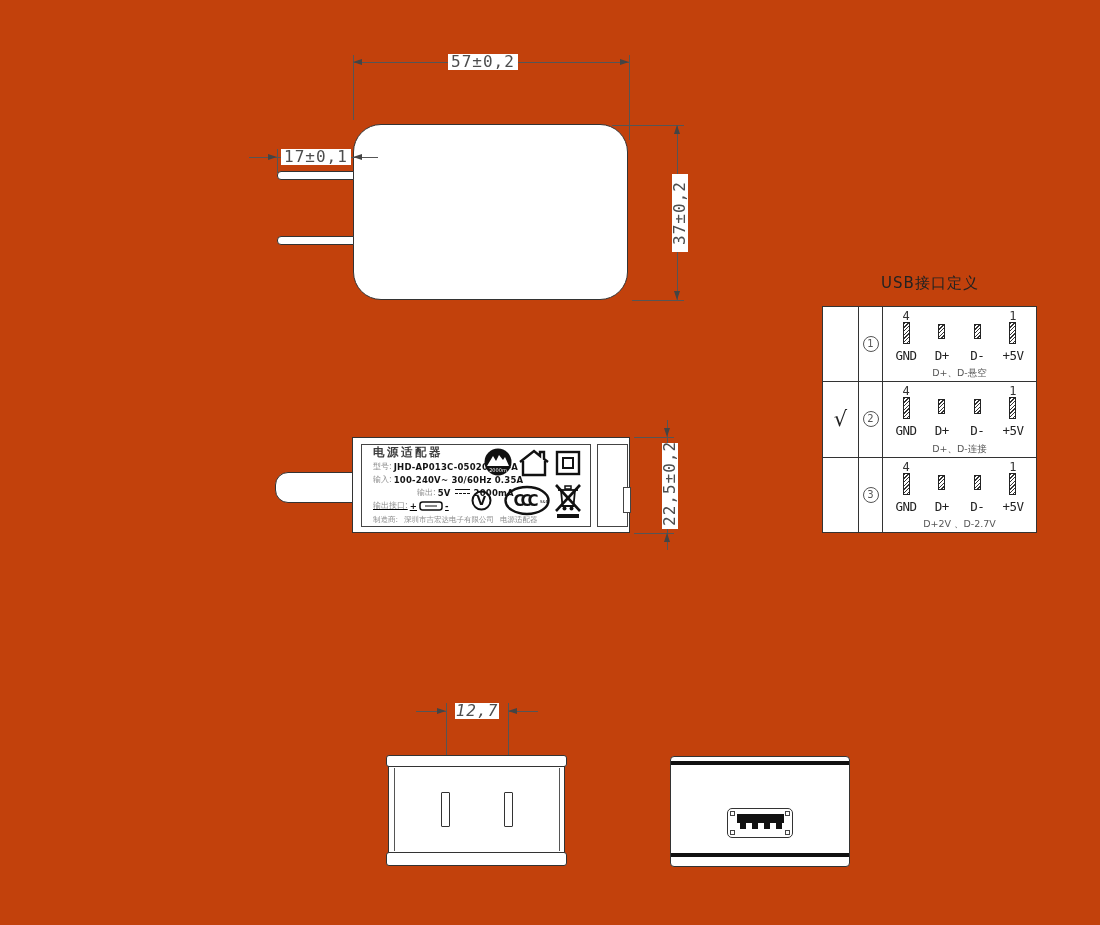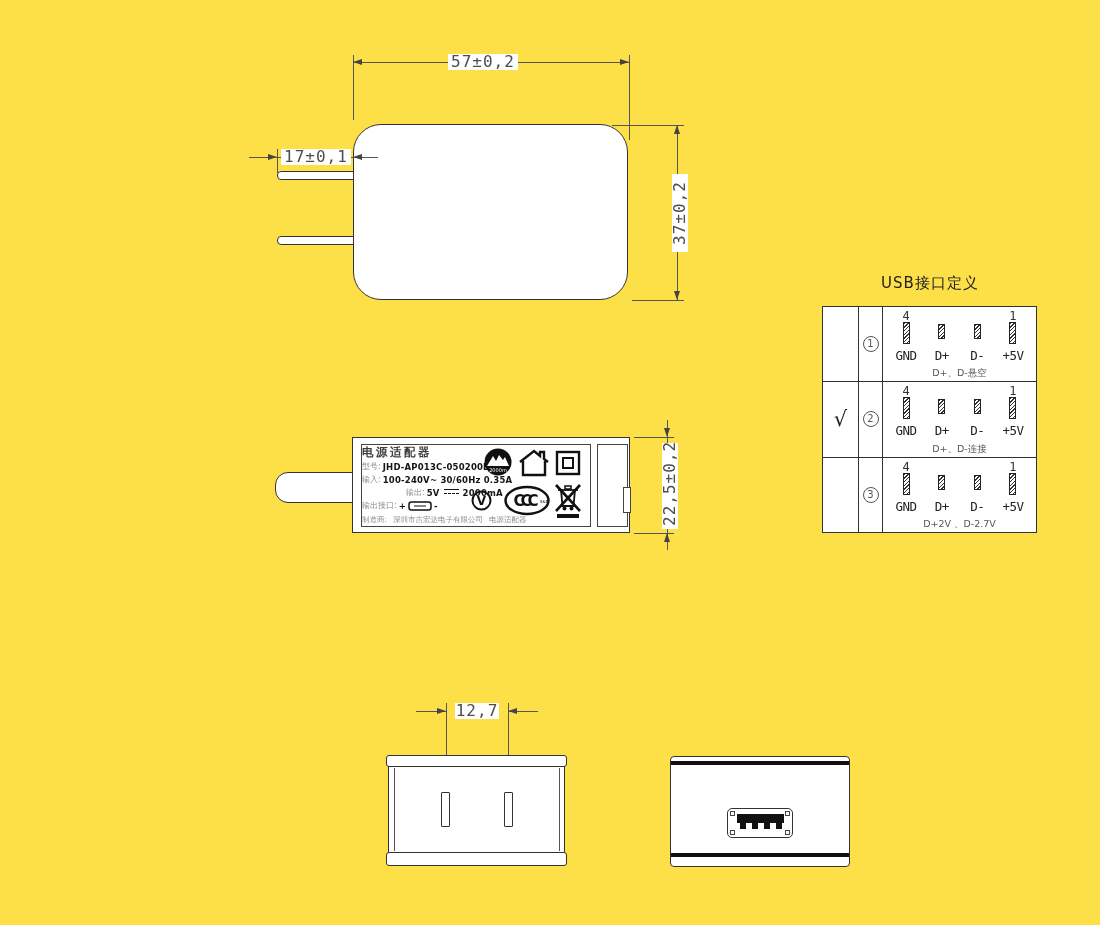--- a/index.html
+++ b/index.html
@@ -1,34 +1,34 @@
 <!DOCTYPE html>
 <html><head>
 <meta charset="utf-8">
 <style>
   html,body{margin:0;padding:0;background:#fff;}
   body{font-family:"DejaVu Sans",sans-serif;}
-  .canvas{position:relative;width:1100px;height:925px;background:#fde047;overflow:hidden;}
+  .canvas{position:relative;width:1100px;height:925px;background:#c2410c;overflow:hidden;}
 
   
   .stroke{position:absolute;border:1.5px solid #333;background:#fff;box-sizing:border-box;}
   .thin{border-width:1px;border-color:#444;}
   .hl{position:absolute;border-top:1px solid #555;height:0;}
   .vl{position:absolute;border-left:1px solid #555;width:0;}
   .arr{position:absolute;width:0;height:0;}
   .arr.l{border-top:3px solid transparent;border-bottom:3px solid transparent;border-right:9px solid #444;}
   .arr.r{border-top:3px solid transparent;border-bottom:3px solid transparent;border-left:9px solid #444;}
   .arr.u{border-left:3px solid transparent;border-right:3px solid transparent;border-bottom:9px solid #444;}
   .arr.d{border-left:3px solid transparent;border-right:3px solid transparent;border-top:9px solid #444;}
   .dim-text{position:absolute;font-family:"DejaVu Sans Mono",monospace;font-size:16px;line-height:16px;
     color:#4d4d4d;background:#fff;padding:0 3px;text-align:center;letter-spacing:1px;white-space:nowrap;}
   .rot{transform:rotate(-90deg);}
 
   
-  .lbl-line{position:absolute;left:0;white-space:nowrap;display:flex;align-items:flex-start;gap:2px;line-height:10px;}
+  .lbl-line{position:absolute;left:11px;white-space:nowrap;display:flex;align-items:flex-start;gap:2px;line-height:10px;}
   .lbl-title{font-size:11.5px;font-weight:bold;color:#3c3c3c;letter-spacing:2.5px;}
   .lbl-k{color:#8d8d8d;font-size:8px;}
   .lbl-v{font-weight:bold;color:#141414;font-size:8.5px;letter-spacing:.2px;}
   .lbl-gray{color:#8d8d8d;font-size:7.5px;}
   .dc-sym{display:inline-block;width:15px;height:8px;position:relative;margin:0 2px;}
   .dc-sym::before{content:"";position:absolute;left:0;right:0;top:1px;border-top:1.6px solid #111;}
   .dc-sym::after{content:"";position:absolute;left:0;right:0;top:5px;border-top:1.6px dashed #111;}
   .cert{position:absolute;}
 
   
@@ -99,21 +99,21 @@
     <div class="lbl-line" style="top:30px;">
       <span class="lbl-k">输入:</span>
       <span class="lbl-v">100-240V~ 30/60Hz 0.35A</span>
     </div>
     <div class="lbl-line" style="top:43px;padding-left:44px;">
       <span class="lbl-k">输出:</span>
       <span class="lbl-v">5V</span>
       <span class="dc-sym"></span>
       <span class="lbl-v">2000mA</span>
     </div>
-    <div class="lbl-line" style="top:56px;">
+    <div class="lbl-line" style="top:56px;text-decoration:underline;">
       <span class="lbl-k">输出接口:</span>
       <span class="lbl-v">+</span>
       <svg width="24" height="10" viewBox="0 0 24 10">
         <rect x="1" y="1" width="22" height="8" rx="2.5" fill="none" stroke="#111" stroke-width="1.5"></rect>
         <line x1="6" y1="5" x2="18" y2="5" stroke="#111" stroke-width="1"></line>
       </svg>
       <span class="lbl-v">-</span>
     </div>
     <div class="lbl-line" style="top:70px;gap:6px;">
       <span class="lbl-gray">制造商:</span>
@@ -262,21 +262,21 @@
       </div>
     </div>
   </div>
 
   <div class="vl" style="left:446px;top:703px;height:87px;"></div>
   <div class="vl" style="left:508px;top:703px;height:87px;"></div>
   <div class="hl" style="left:416px;top:711px;width:30px;"></div>
   <div class="hl" style="left:508px;top:711px;width:30px;"></div>
   <div class="arr r" style="left:437px;top:708px;"></div>
   <div class="arr l" style="left:508px;top:708px;"></div>
-  <div class="dim-text" style="left:455px;top:703px;width:44px;padding:0;">12,7</div>
+  <div class="dim-text" style="left:455px;top:703px;width:44px;padding:0;font-style:italic;">12,7</div>
 
   <div class="stroke" style="left:386px;top:755px;width:181px;height:12px;border-radius:3px;"></div>
   <div class="stroke" style="left:388px;top:766px;width:177px;height:87px;"></div>
   <div class="vl" style="left:394px;top:768px;height:83px;"></div>
   <div class="vl" style="left:559px;top:768px;height:83px;"></div>
   <div class="stroke" style="left:386px;top:852px;width:181px;height:14px;border-radius:3px;"></div>
   <div class="stroke" style="left:441px;top:792px;width:9px;height:35px;border-width:1.3px;border-radius:1px;"></div>
   <div class="stroke" style="left:504px;top:792px;width:9px;height:35px;border-width:1.3px;border-radius:1px;"></div>
 
   <div class="stroke" style="left:670px;top:756px;width:180px;height:111px;border-radius:4px;"></div>

